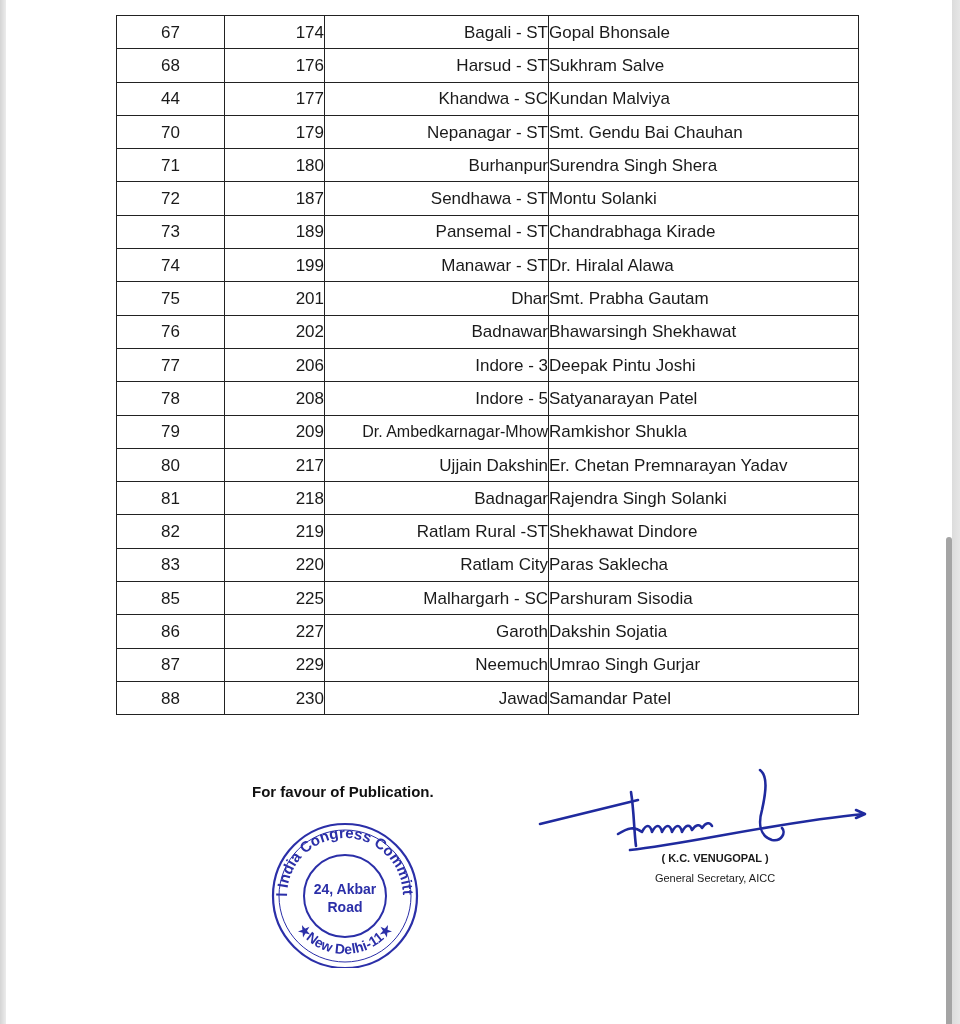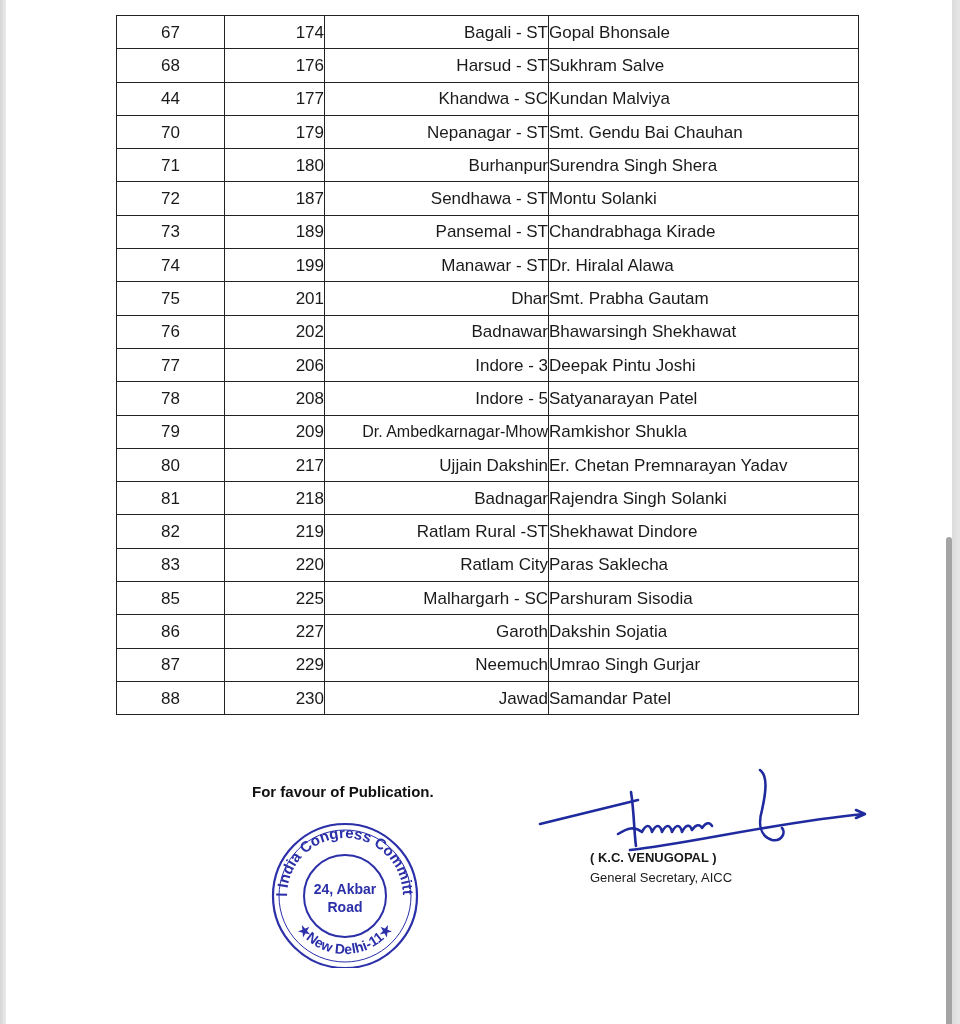--- a/index.html
+++ b/index.html
@@ -35,21 +35,21 @@
     td.c4 { text-align: left; padding-left: 3px; }
     td.small { font-size: 16px; }
     .pub {
       position: absolute; left: 236px; top: 783px;
       font-weight: bold; font-size: 15px; color: #111; margin-left: 16px;
     }
     .seal { position: absolute; left: 262px; top: 818px; width: 166px; height: 150px; }
     .sign { position: absolute; left: 538px; top: 762px; width: 330px; height: 95px; }
     .sig-block {
       position: absolute; left: 590px; top: 848px; width: 250px;
-      font-size: 13px; color: #1a1a1a; line-height: 20px;
+      text-align: center; font-size: 11px; color: #1a1a1a; line-height: 20px;
     }
     .sig-name { font-weight: bold; }
   </style>
 </head>
 <body>
 
 <div class="frame-left"></div>
 <div class="frame-right"></div>
 <div class="scroll-thumb"></div>
 

